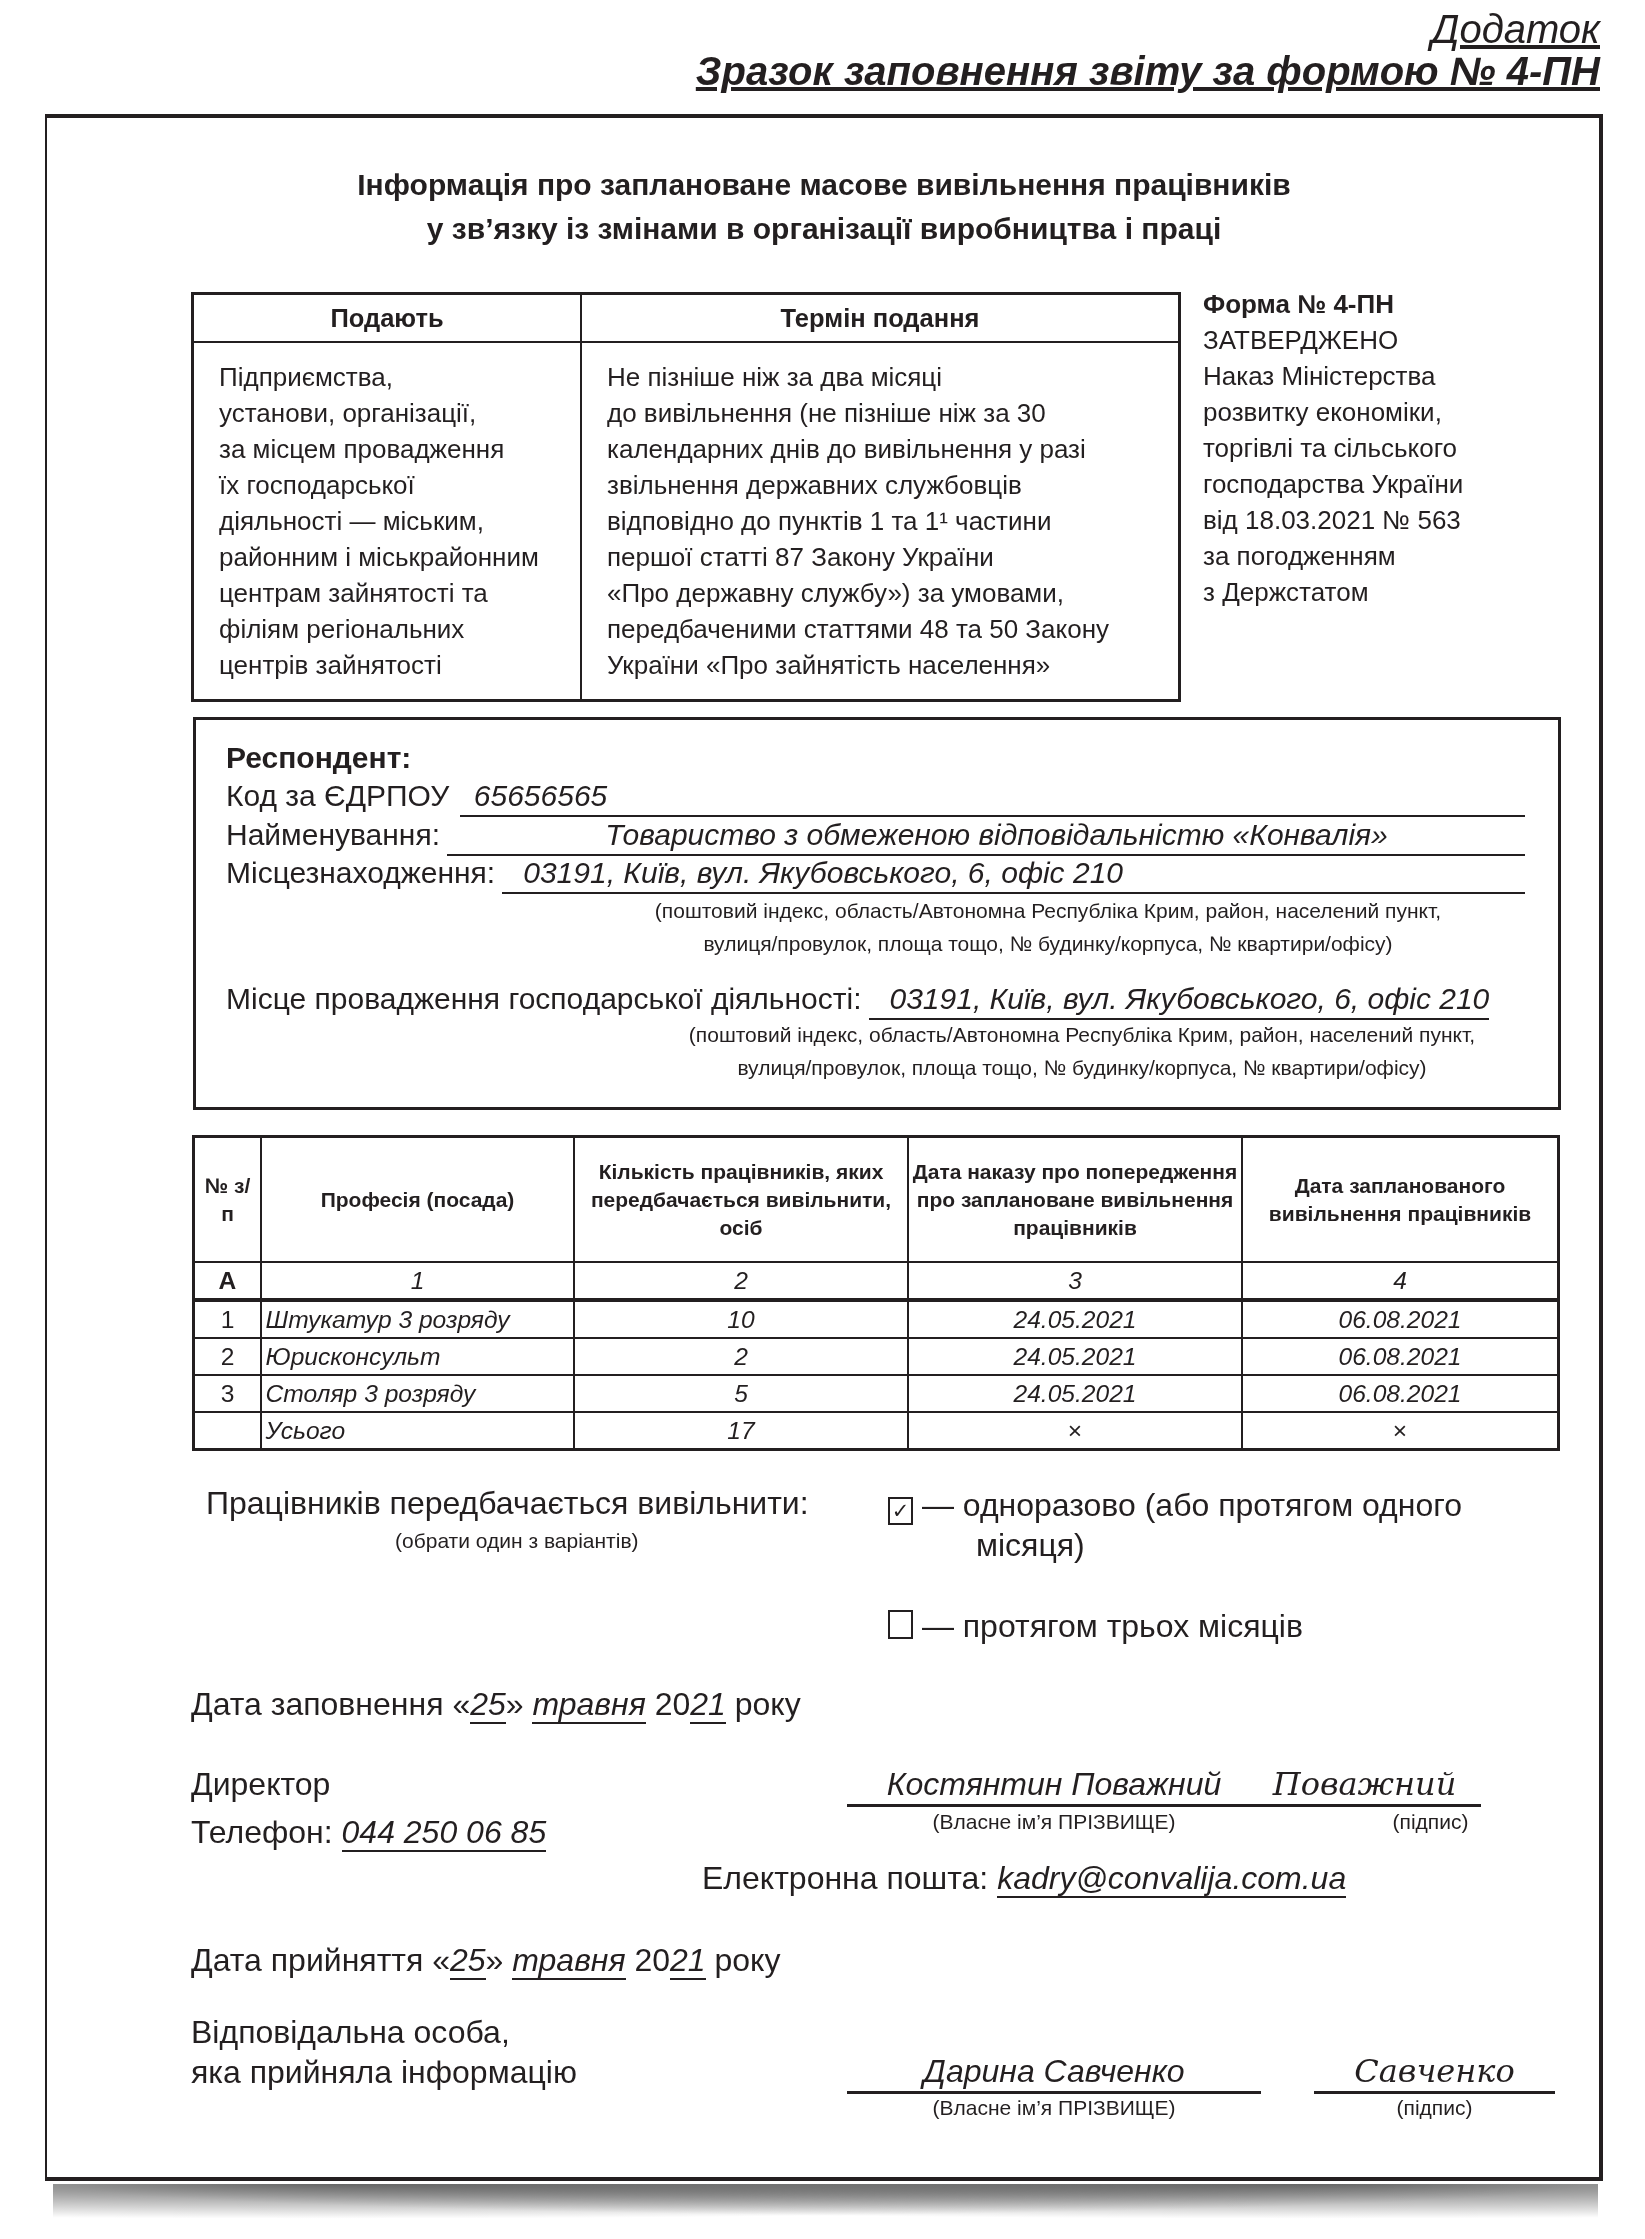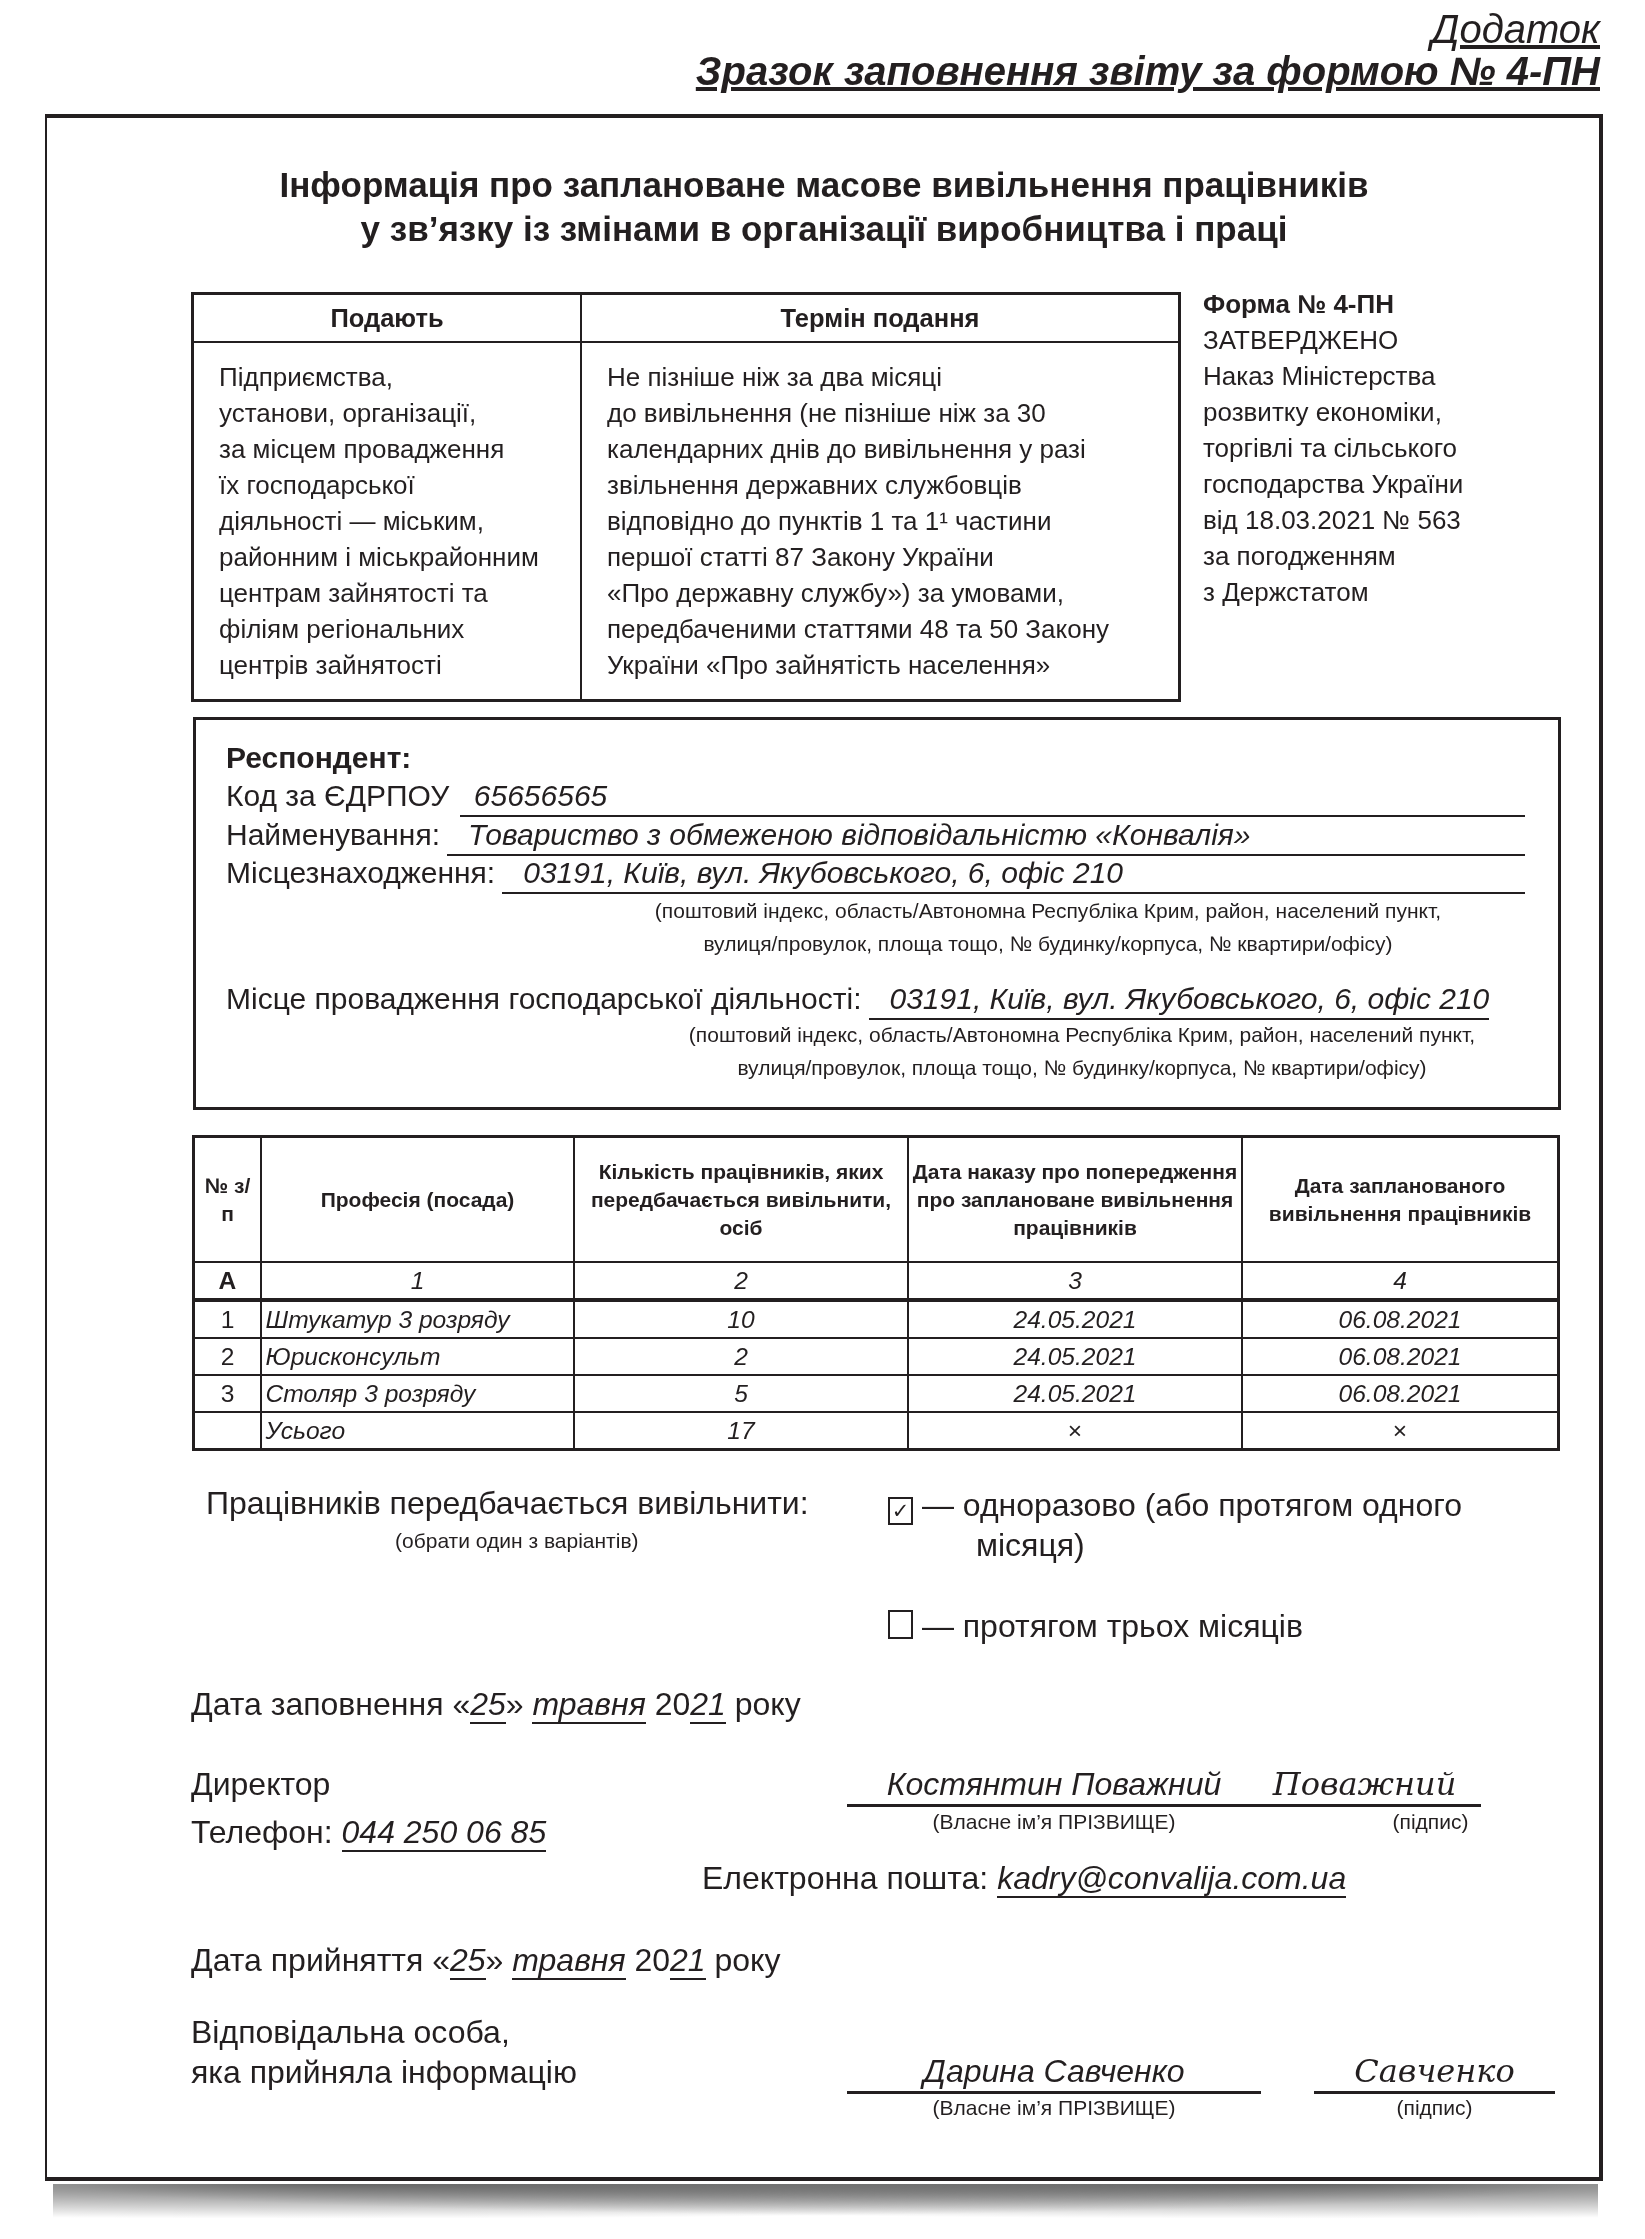--- a/index.html
+++ b/index.html
@@ -5,21 +5,21 @@
   html,body{margin:0;padding:0;background:#fff;}
   body{width:1646px;height:2239px;position:relative;overflow:hidden;color:#231f20;
        font-family:"Liberation Sans","DejaVu Sans",sans-serif;}
   .abs{position:absolute;}
   .b{font-weight:bold;}
   .frame{left:45px;top:114px;width:1558px;height:2067px;border:4.4px solid #231f20;border-left:2.6px solid #231f20;box-sizing:border-box;}
   .shadow{left:53px;top:2184px;width:1545px;height:35px;
           background:radial-gradient(ellipse at 18% 0%, rgba(0,0,0,.55), rgba(0,0,0,0) 70%),
                      radial-gradient(ellipse at 82% 0%, rgba(0,0,0,.55), rgba(0,0,0,0) 70%);}
   .hdr-r{right:46px;text-align:right;font-style:italic;font-size:40px;text-decoration:underline;}
-  .title{left:45px;width:1558px;text-align:center;font-weight:bold;font-size:35px;line-height:44px;}
+  .title{left:45px;width:1558px;text-align:center;font-weight:bold;font-size:30px;line-height:44px;}
   table{border-collapse:collapse;border-radius:10px;}
   .t1{left:191px;top:292px;width:990px;height:395px;border:3.5px solid #231f20;}
   .t1 td,.t1 th{border:2.6px solid #231f20;vertical-align:top;font-size:26px;line-height:36px;}
   .t1 th{height:44px;vertical-align:middle;font-size:25.5px;}
   .t1 td{padding:16px 25px;}
   .forminfo{left:1203px;top:286px;font-size:26px;line-height:36px;}
   .resp{left:193px;top:717px;width:1368px;height:393px;border:3.5px solid #231f20;box-sizing:border-box;}
   .fld{font-size:30px;line-height:39px;}
   .line{display:inline-block;border-bottom:2.6px solid #231f20;font-style:italic;}
   .note{font-size:21px;line-height:33px;text-align:center;}
@@ -98,21 +98,21 @@
 
 <div class="abs resp">
   <div class="abs fld b" style="left:30px;top:17.6px;">Респондент:</div>
 
   <div class="abs fld" style="left:30px;top:56px;width:1299px;display:flex;">
     <span>Код за ЄДРПОУ</span>
     <span class="line" style="flex:1;margin-left:10.5px;padding-left:14px;">65656565</span>
   </div>
   <div class="abs fld" style="left:30px;top:95px;width:1299px;display:flex;">
     <span>Найменування:</span>
-    <span class="line" style="flex:1;margin-left:7px;padding-left:21px;">Товариство з обмеженою відповідальністю «Конвалія»</span>
+    <span class="line" style="flex:1;margin-left:7px;padding-left:21px;text-align:center;">Товариство з обмеженою відповідальністю «Конвалія»</span>
   </div>
   <div class="abs fld" style="left:30px;top:133px;width:1299px;display:flex;">
     <span>Місцезнаходження:</span>
     <span class="line" style="flex:1;margin-left:7px;padding-left:21px;">03191, Київ, вул. Якубовського, 6, офіс 210</span>
   </div>
   <div class="abs note" style="left:369px;top:174px;width:966px;">
     <div>(поштовий індекс, область/Автономна Республіка Крим, район, населений пункт,</div>
     <div>вулиця/провулок, площа тощо, № будинку/корпуса, № квартири/офісу)</div>
   </div>
 

